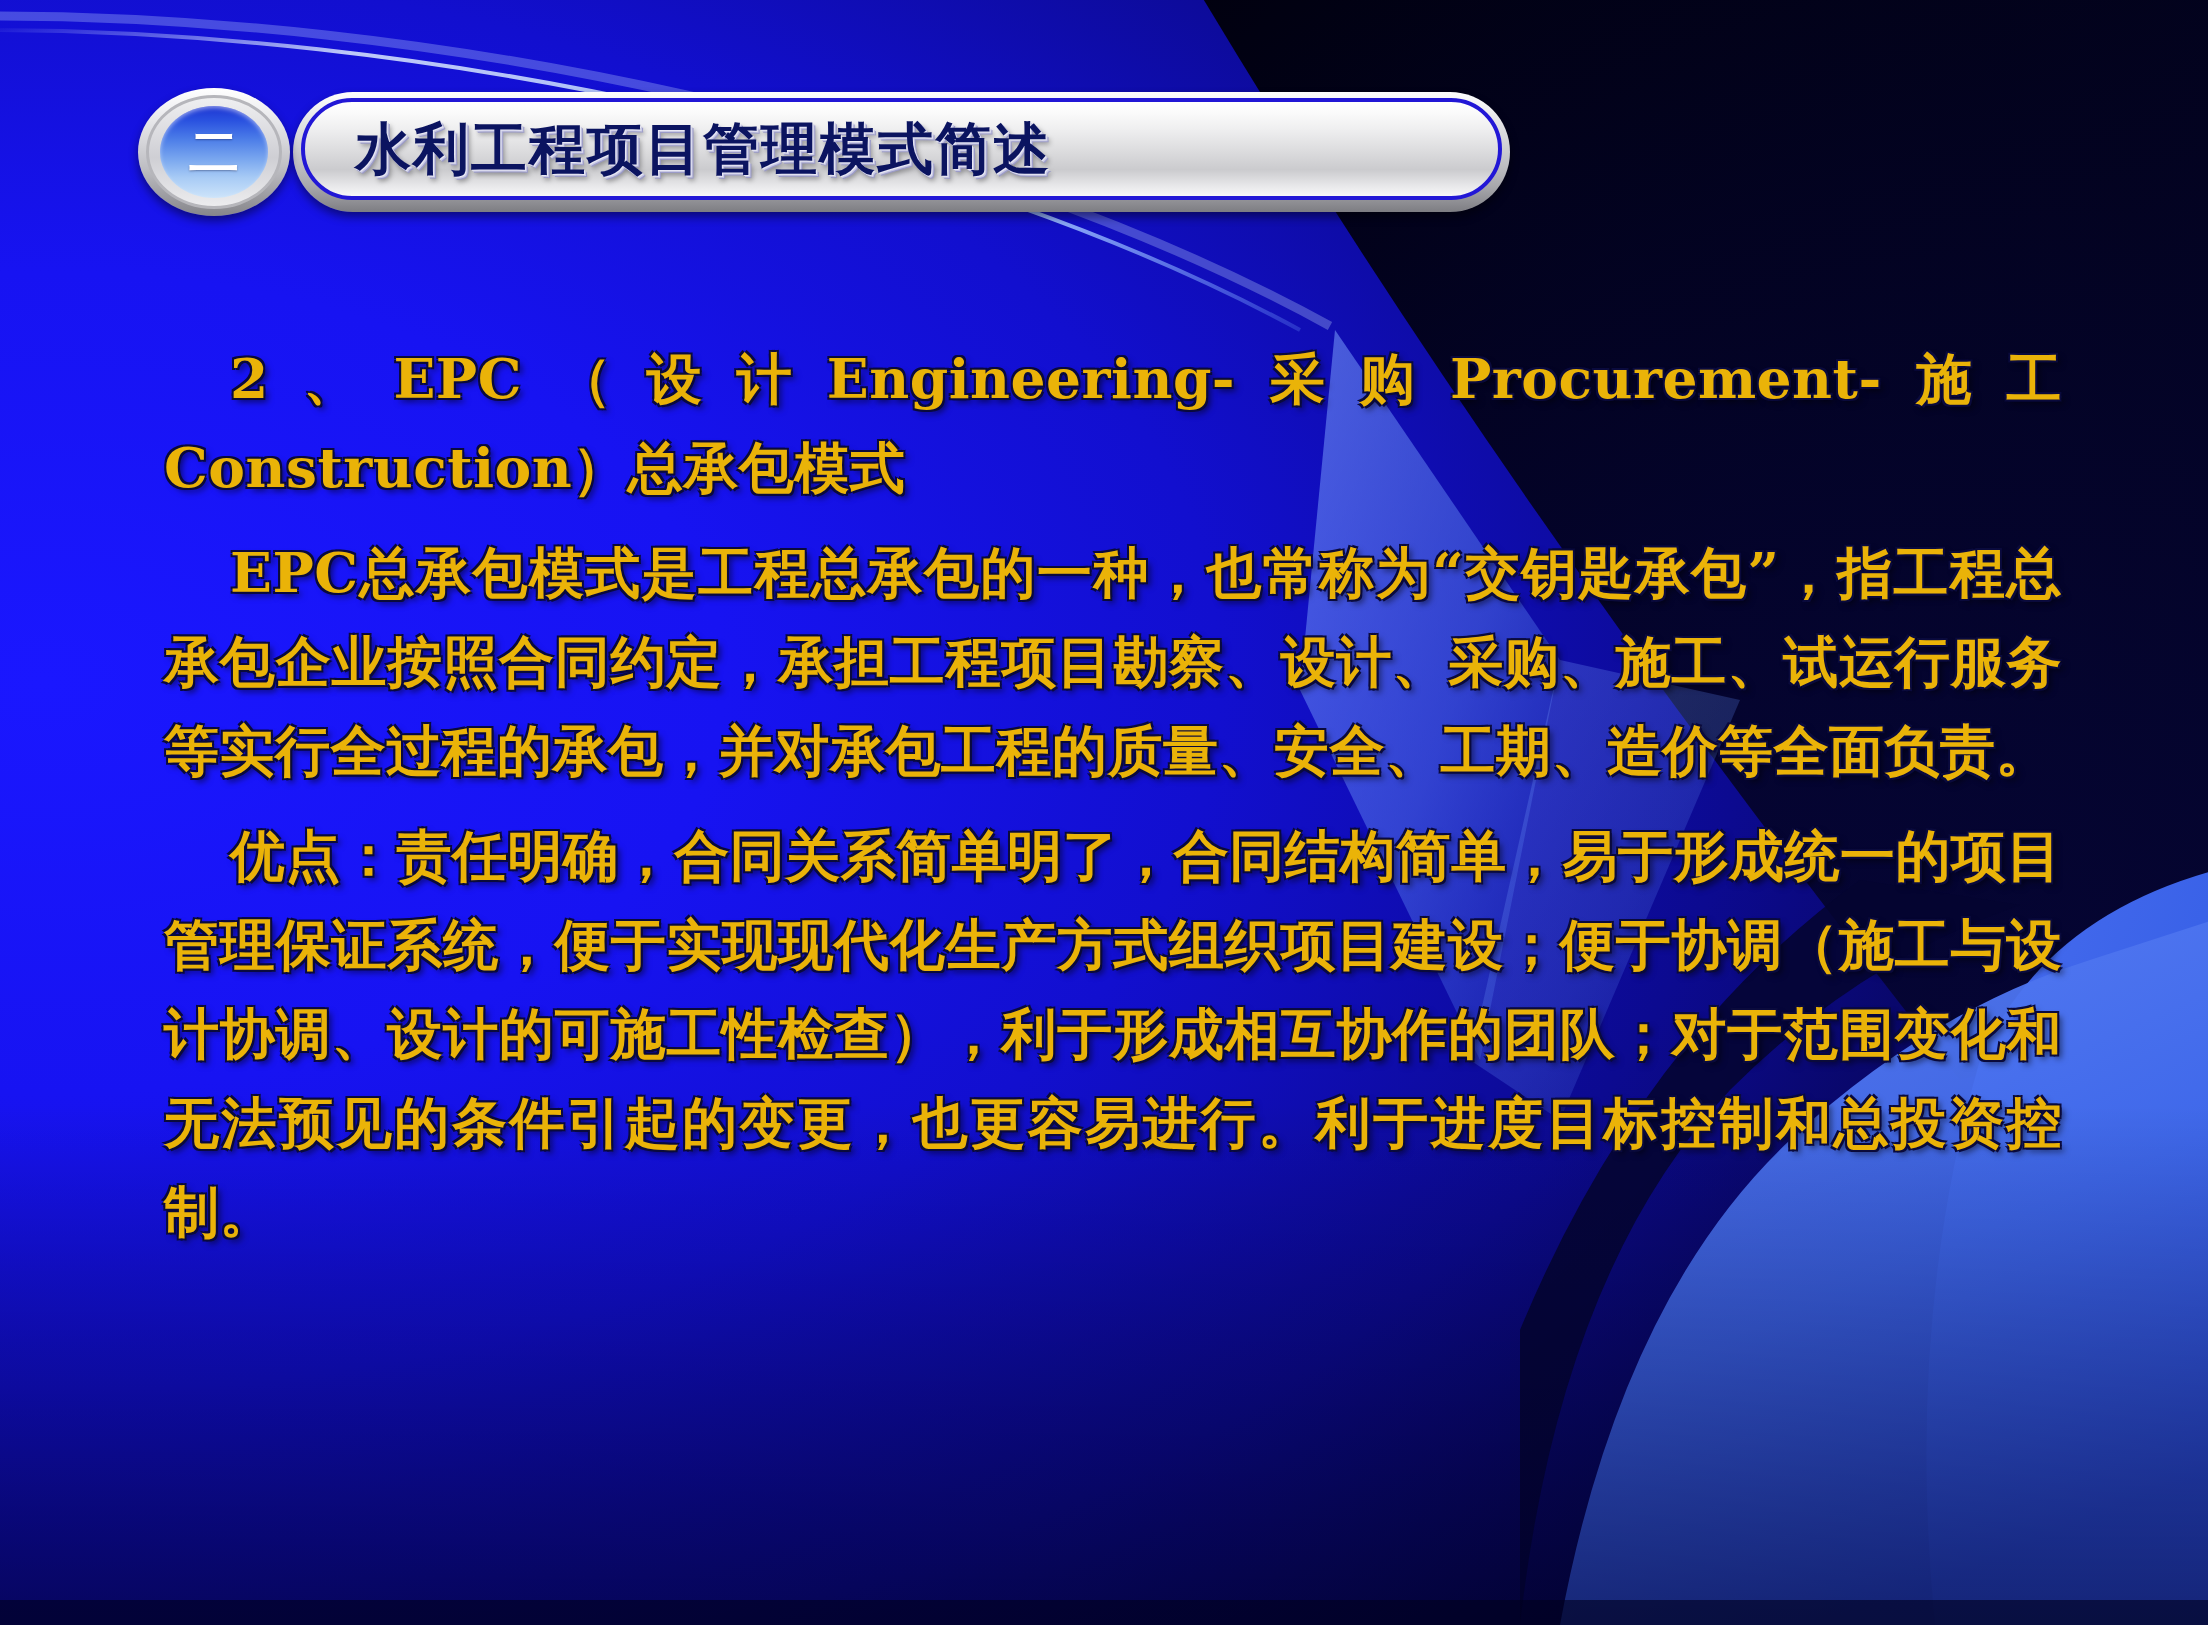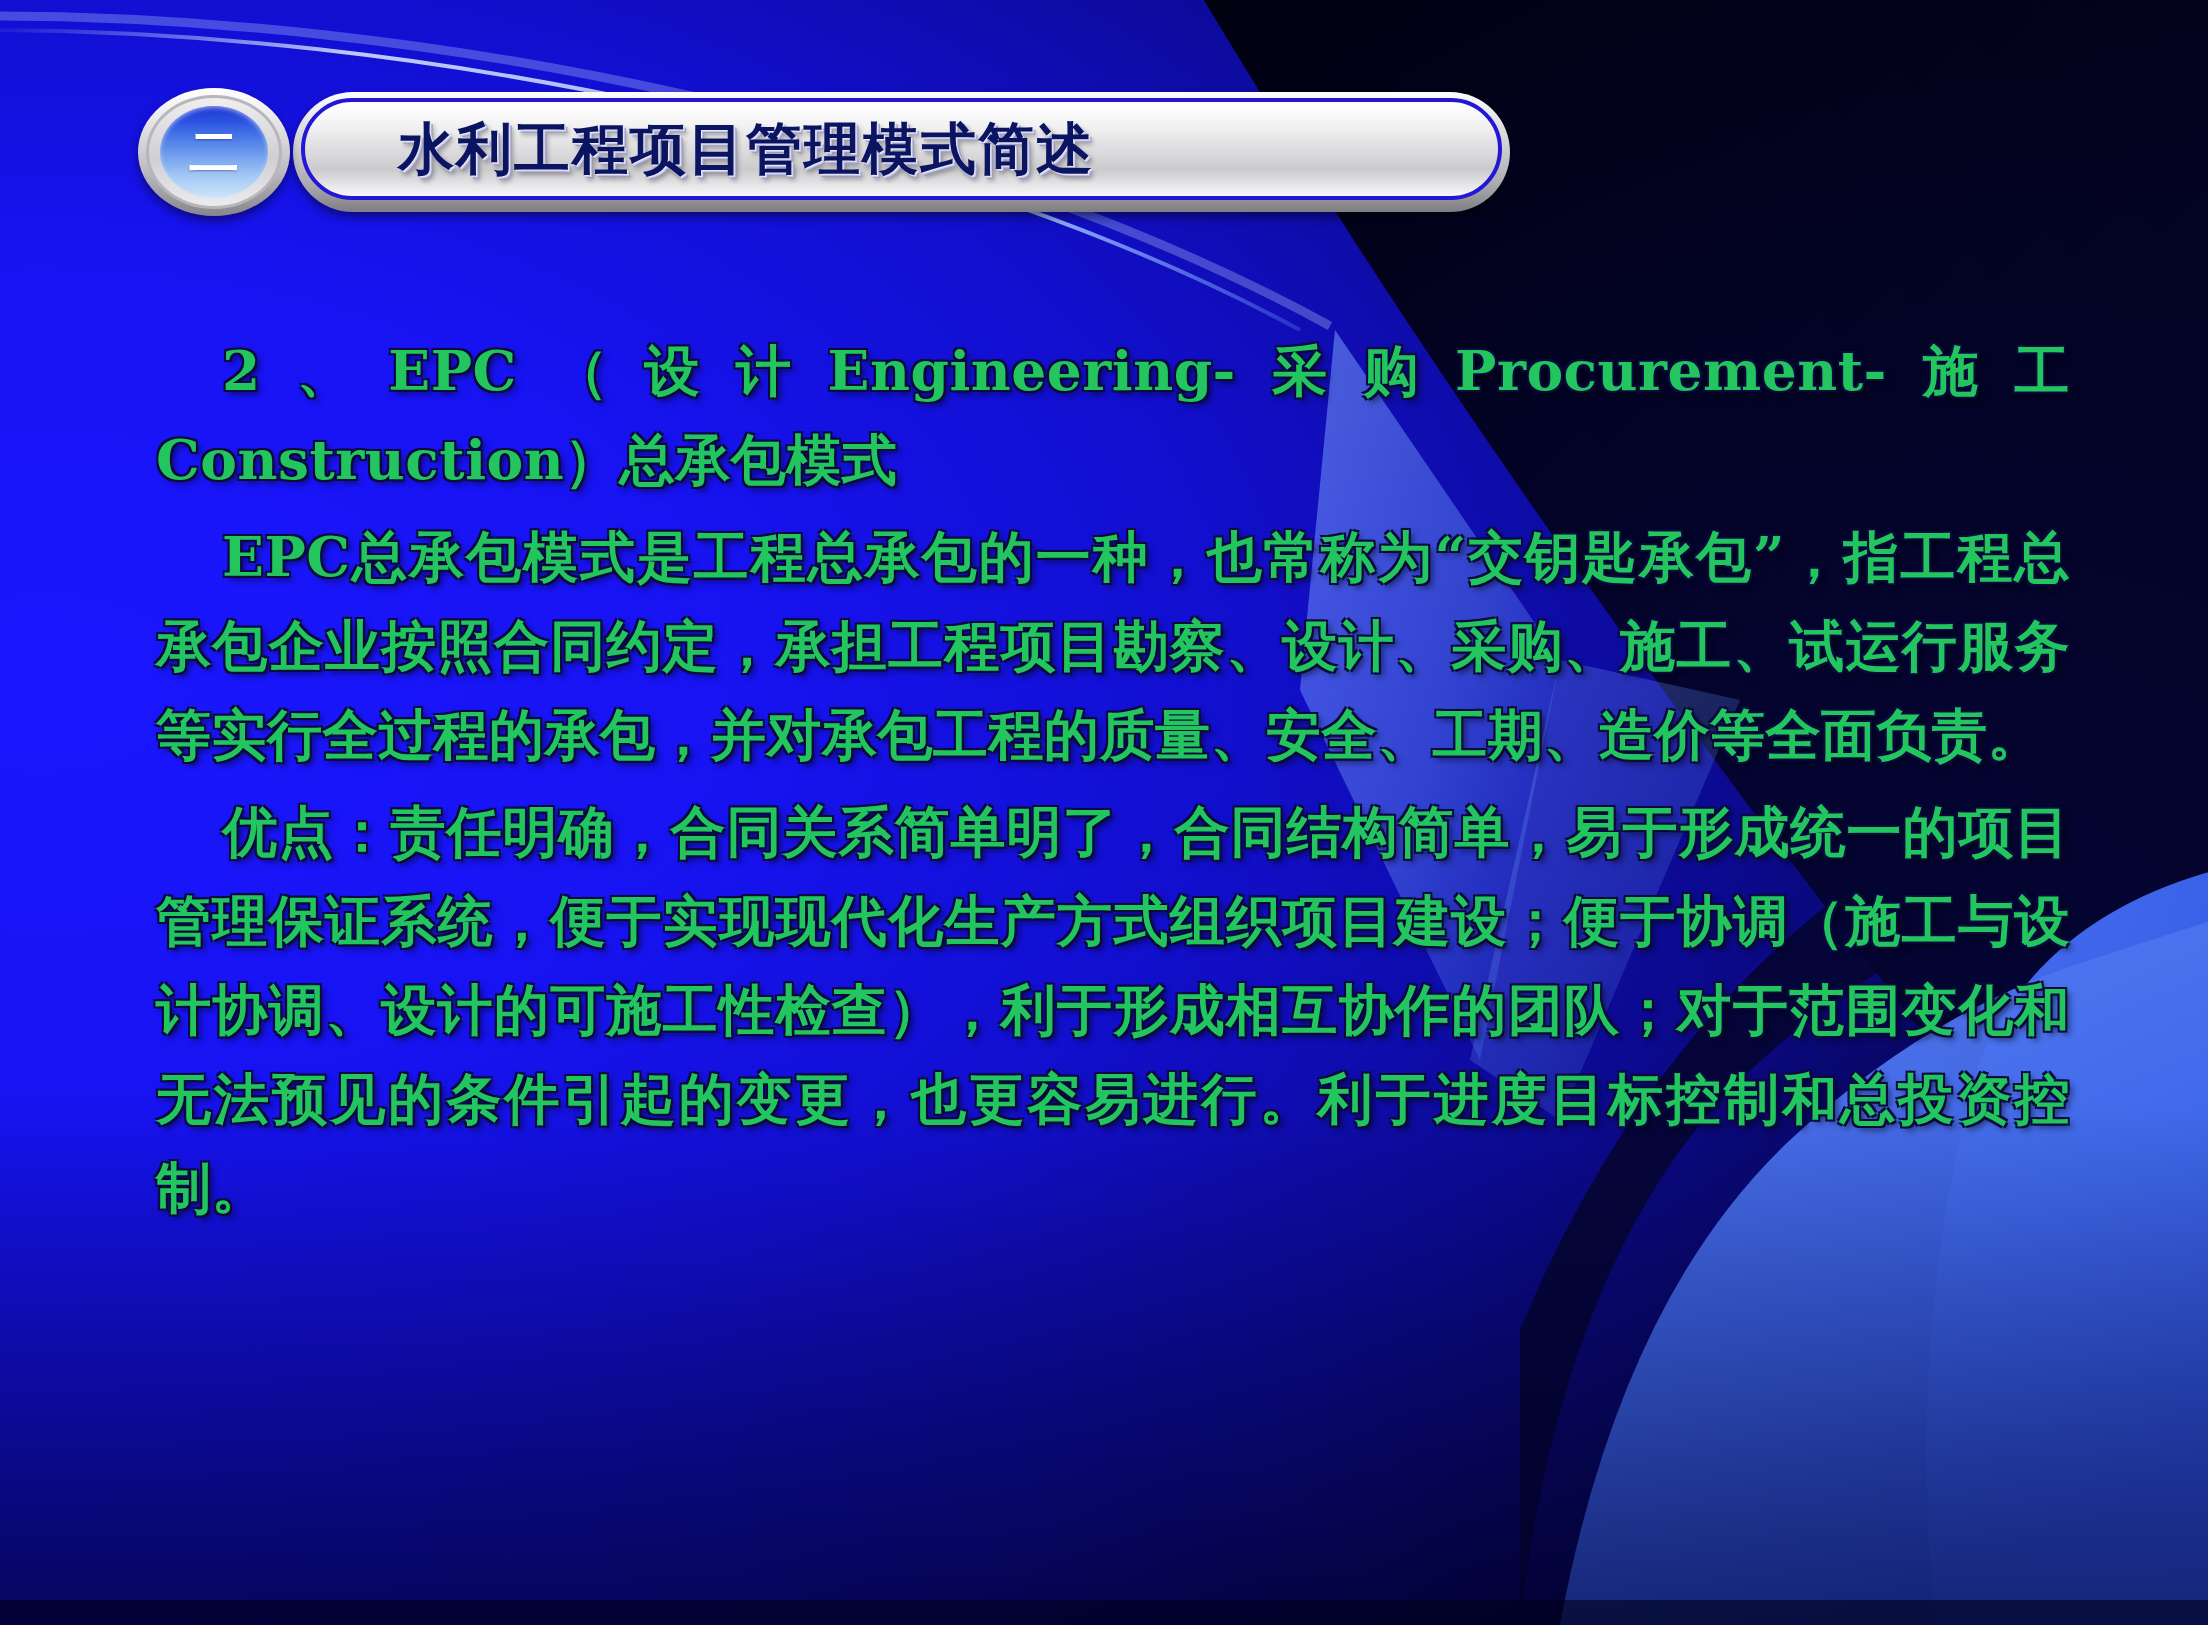--- a/index.html
+++ b/index.html
@@ -70,21 +70,20 @@
     transform: translateY(-52%);
     font-family: Liberation Sans, sans-serif;
     font-weight: bold;
     font-size: 56px;
     letter-spacing: 2px;
     color: #0b1460;
     text-shadow:
       1px 1px 0 #e8e8f5, 2px 2px 0 #c9c9e4,
       3px 3px 0 #9b9bc8, 4px 5px 5px rgba(0,0,0,0.35);
     white-space: nowrap;
-    margin-left: 43px;
   }
   .badge-outer {
     position: absolute;
     left: 0; top: 0;
     width: 152px; height: 128px;
     border-radius: 50%;
     background: linear-gradient(to bottom,
         #ffffff 0%, #f1f1f3 16%, #d6d6da 42%,
         #bcbcc1 64%, #9d9da2 84%, #86868b 100%);
     box-shadow: 0 5px 10px rgba(0,0,0,0.45);
@@ -126,25 +125,25 @@
     position: absolute;
     left: 148px;
     top: 318px;
     width: 1930px;
   }
   .para {
     font-family: "DejaVu Serif", "Liberation Serif", serif;
     font-weight: bold;
     font-size: 55px;
     line-height: 89px;
-    color: #22c55e;
+    color: #eab308;
     letter-spacing: 0.5px;
     text-align: justify;
     text-justify: inter-character;
-    margin: 8px;
+    margin: 16px;
     text-shadow:
       -2px -2px 0 #0a0a3c,
        2px -2px 0 #0a0a3c,
       -2px  2px 0 #0a0a3c,
        2px  2px 0 #0a0a3c,
        4px  4px 6px rgba(0,0,0,0.55);
   }
   .para .indent { display: inline-block; width: 66px; }
 </style>
 </head>

